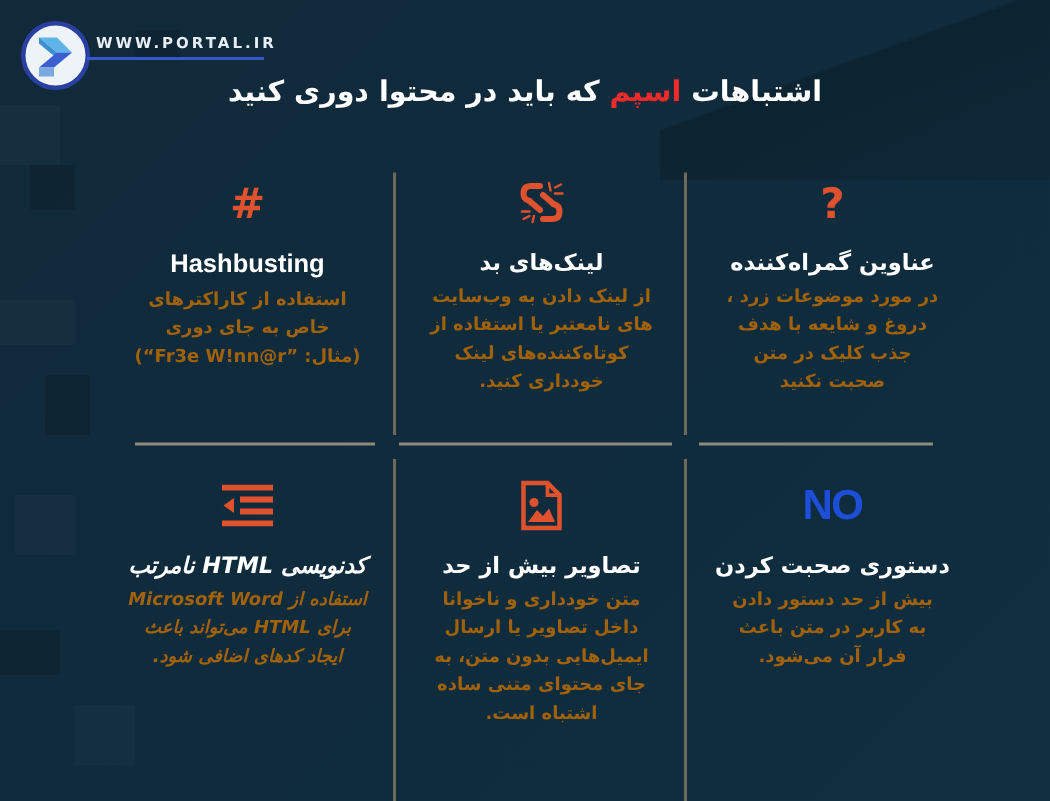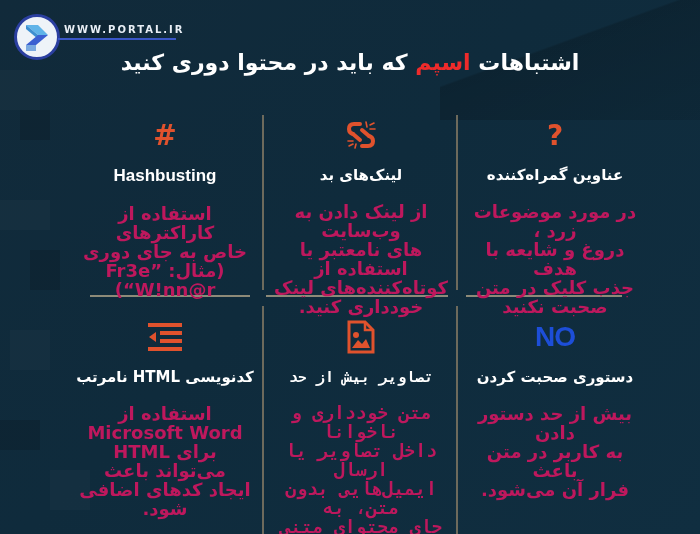--- a/index.html
+++ b/index.html
@@ -14,30 +14,30 @@
   .diag { position:absolute; right:0; top:0; width:260px; height:120px;
     background: linear-gradient(160deg, rgba(0,0,0,0) 40%, rgba(0,0,0,0.18) 41%, rgba(0,0,0,0.10) 100%); }
 
   .logo { position:absolute; left:14px; top:14px; width:46px; height:46px; border-radius:50%;
     background:#eef3f8; border:3px solid #2b3fa0; box-sizing:border-box; }
   .logo svg { position:absolute; left:7px; top:6px; }
   .site { position:absolute; left:64px; top:24px; font-size:10px; letter-spacing:2px; font-weight:bold; color:#e8eef5; }
   .site-line { position:absolute; left:58px; top:38px; width:118px; height:2px; background:#3a57c9; }
 
   .title { position:absolute; left:0; right:0; top:50px; text-align:center; direction:rtl;
-    font-size:22px; font-weight:bold; color:#fff; }
+    font-size:19px; font-weight:bold; color:#fff; }
   .title .hl { color:#ee2b2b; }
 
   .vline { position:absolute; width:2px; background:#6d6a5c; }
   .hline { position:absolute; height:2px; background:#8d8a78; }
 
   .cell { position:absolute; width:194px; text-align:center; }
   .icon { display:flex; justify-content:center; align-items:center; height:34px; color:#e0522d; }
   .ctitle { font-weight:bold; font-size:15px; margin-top:14px; direction:rtl; }
-  .ctext { font-size:18px; line-height:19px; margin-top:18px; direction:rtl; padding:0 10px; font-weight:bold; color:#be185d; }
+  .ctext { font-size:12px; line-height:19px; margin-top:4px; direction:rtl; padding:0 10px; font-weight:bold; color:#a16207; }
   .hash { font-size:28px; font-weight:bold; color:#e0522d; }
   .qm { font-size:28px; font-weight:bold; color:#e0522d; }
   .no { font-size:28px; font-weight:bold; color:#1d4ed8; font-family:"Liberation Sans", sans-serif; letter-spacing:-1px; }
   .en { font-family:"Liberation Sans", sans-serif; }
 </style>
 </head>
 <body>
 
 <div class="pix" style="left:0;top:70px;width:40px;height:40px;"></div>
 <div class="pixd" style="left:20px;top:110px;width:30px;height:30px;"></div>
@@ -128,40 +128,40 @@
       <span class="no">NO</span>
     </div>
   <div class="ctitle">دستوری صحبت کردن</div>
   <div class="ctext">
     <div>بیش از حد دستور دادن</div>
       <div>به کاربر در متن باعث</div>
       <div>فرار آن می‌شود.</div>
   </div>
 </div>
 
-<div class="cell" style="left:264px;top:320px;font-family:Liberation Mono, monospace;">
+<div class="cell" style="left:264px;top:320px;">
   <div class="icon">
     <svg width="28" height="34" viewBox="0 0 28 34">
       <path d="M2 2 H18 L26 10 V32 H2 Z" fill="none" stroke="#e0522d" stroke-width="3"></path>
       <path d="M18 2 V10 H26" fill="none" stroke="#e0522d" stroke-width="2.5"></path>
       <circle cx="9" cy="15" r="3" fill="#e0522d"></circle>
       <path d="M5 28 L11 20 L15 24 L19 19 L23 28 Z" fill="#e0522d"></path>
     </svg>
   </div>
   <div class="ctitle">تصاویر بیش از حد</div>
   <div class="ctext">
     <div>متن  خودداری و ناخوانا</div>
       <div>داخل تصاویر یا ارسال</div>
       <div>ایمیل‌هایی بدون متن، به</div>
       <div>جای محتوای متنی ساده</div>
       <div>اشتباه است.</div>
   </div>
 </div>
 
-<div class="cell" style="left:68px;top:320px;">
+<div class="cell" style="left:68px;top:320px;font-style:italic;">
   <div class="icon">
     <svg width="34" height="28" viewBox="0 0 34 28">
       <rect x="0" y="0" width="34" height="4" fill="#e0522d"></rect>
       <rect x="12" y="8" width="22" height="4" fill="#e0522d"></rect>
       <rect x="12" y="16" width="22" height="4" fill="#e0522d"></rect>
       <rect x="0" y="24" width="34" height="4" fill="#e0522d"></rect>
       <polygon points="1,14 8,9 8,19" fill="#e0522d"></polygon>
     </svg>
   </div>
   <div class="ctitle">کدنویسی HTML نامرتب</div>

